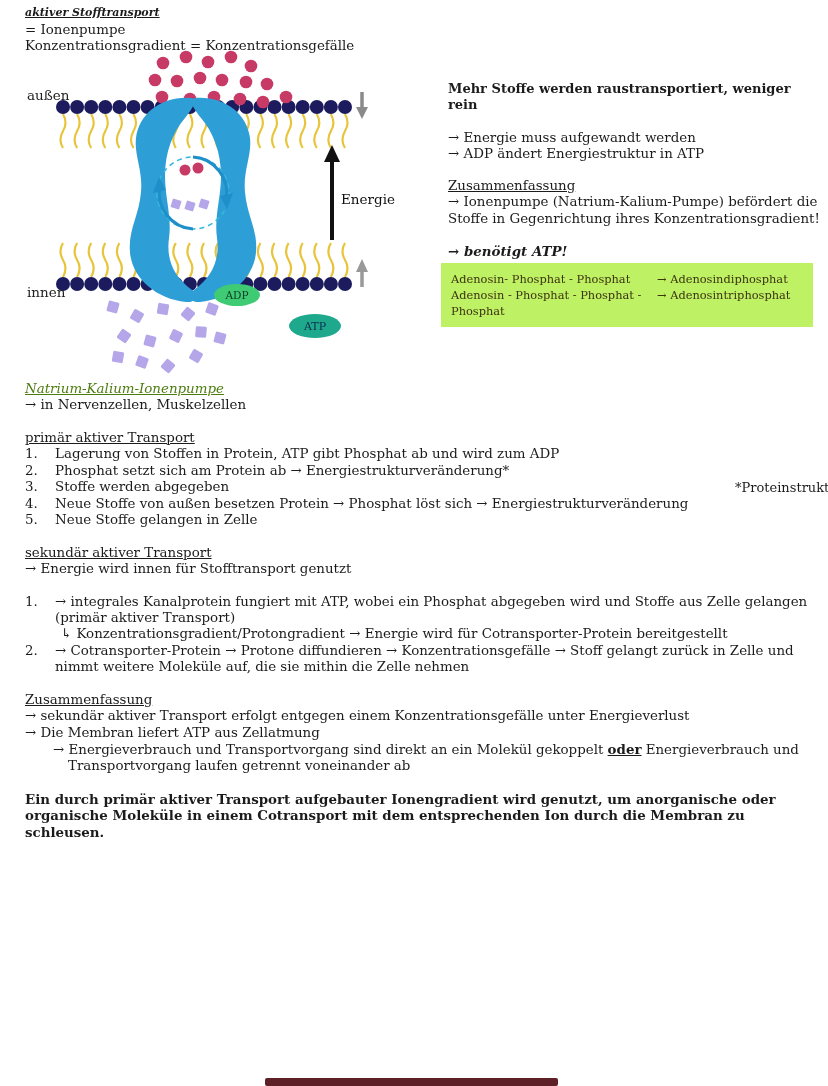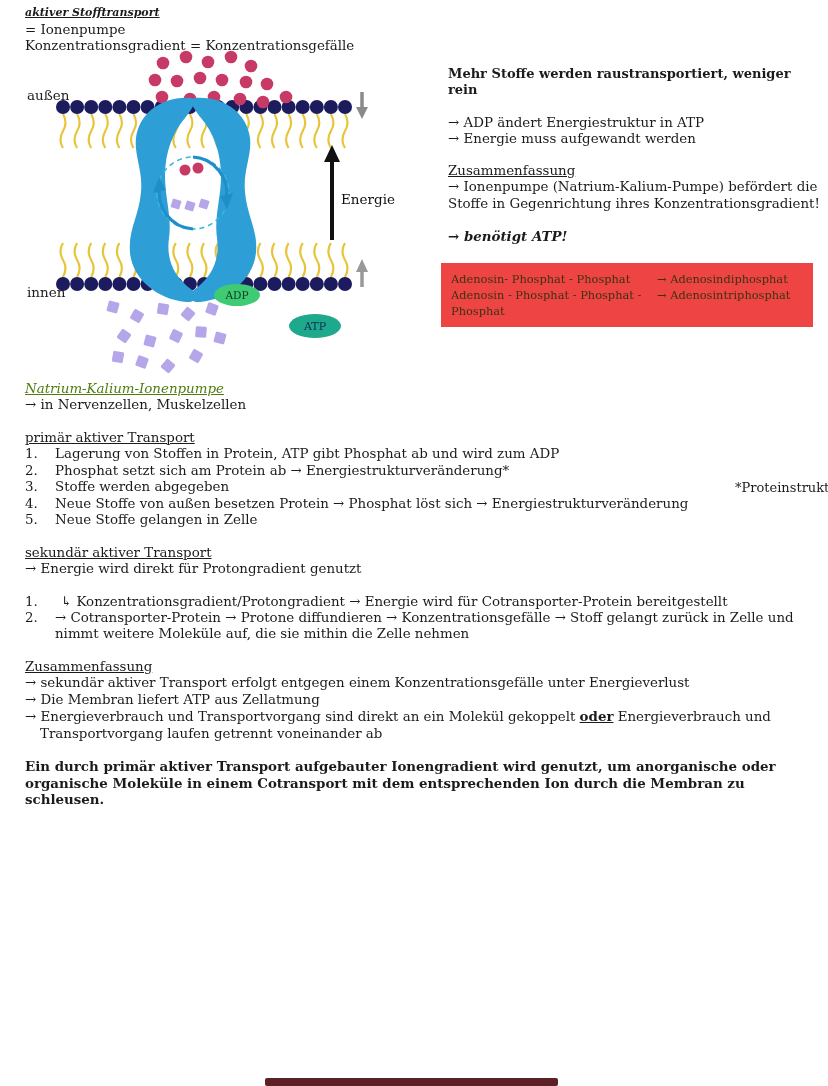--- a/index.html
+++ b/index.html
@@ -12,43 +12,43 @@
   .header { position:absolute; left:25px; top:4px; }
   .header h1 { font-size:11px; font-weight:bold; font-style:italic; text-decoration:underline; line-height:18px; }
   .header p { line-height:16.2px; }
 
   .diagram { position:absolute; left:15px; top:48px; }
   .svg-label { font-size:13.5px; fill:#222222; }
   .svg-energy { font-size:13.5px; fill:#111111; }
   .svg-adp { font-size:10.5px; fill:#0e3a24; }
   .svg-atp { font-size:11px; fill:#0d2f4e; }
 
-  .info-panel { position:absolute; left:448px; top:66px; width:375px; }
+  .info-panel { position:absolute; left:448px; top:81px; width:375px; }
   .info-panel p { line-height:16.2px; }
   .info-headline { font-weight:bold; font-size:13px; }
   .gap { height:16.2px; }
   .bold { font-weight:bold; }
   .italic { font-style:italic; }
   .underline { text-decoration:underline; }
 
   .adenosin-box {
     position:absolute; left:441px; top:263px; width:372px;
-    background:#ef4444; padding:8px 10px;
+    background:#bef264; padding:8px 10px;
     font-size:11.4px; color:#3c330f; line-height:16px;
     display:grid; grid-template-columns:206px 1fr;
   }
 
   .body-text { position:absolute; left:25px; top:381px; width:788px; }
   .body-text p { line-height:16.4px; }
   .pump-link { color:#4d7c0f; font-style:italic; text-decoration:underline; cursor:pointer; }
   .oitem { display:flex; line-height:16.4px; }
   .num { flex:0 0 30px; }
   .itext { flex:1; }
   .sub-line { padding-left:6px; }
-  .hang { padding-left:15px; text-indent:-15px; }
+  .hang { padding-left:15px; text-indent:-15px;margin-left:28px; }
   .conclusion { font-weight:bold; }
 
   .side-note { position:absolute; left:735px; top:480px; font-size:13px; color:#1b1b1b; }
   .bottom-bar { position:absolute; left:265px; top:1078px; width:293px; height:8px;
                 background:#5d2026; border-radius:2px; }
 </style>
 </head>
 <body>
 
 <div class="page">
@@ -215,22 +215,22 @@
     <polygon points="341,224 353,224 347,211" fill="#999999"></polygon>
 
     <text class="svg-label" x="12" y="52">außen</text>
     <text class="svg-label" x="12" y="249">innen</text>
     <text class="svg-energy" x="326" y="156">Energie</text>
   </svg>
 
   <section class="info-panel">
     <p class="info-headline">Mehr Stoffe werden raustransportiert, weniger rein</p>
     <div class="gap"></div>
+    <p>→ Energie muss aufgewandt werden</p>
     <p>→ ADP ändert Energiestruktur in ATP</p>
-    <p>→ Energie muss aufgewandt werden</p>
     <div class="gap"></div>
     <p class="underline">Zusammenfassung</p>
     <p>→ Ionenpumpe (Natrium-Kalium-Pumpe) befördert die Stoffe in Gegenrichtung ihres Konzentrationsgradient!</p>
     <div class="gap"></div>
     <p class="bold italic">→ benötigt ATP!</p>
   </section>
 
   <aside class="adenosin-box">
     <span>Adenosin- Phosphat - Phosphat</span>
     <span>→ Adenosindiphosphat</span>
@@ -262,27 +262,28 @@
         <span class="itext">Neue Stoffe von außen besetzen Protein → Phosphat löst sich → Energiestrukturveränderung</span>
       </div>
       <div class="oitem">
         <span class="num">5.</span>
         <span class="itext">Neue Stoffe gelangen in Zelle</span>
       </div>
     </div>
     <div class="gap"></div>
 
     <p class="underline">sekundär aktiver Transport</p>
-    <p>→ Energie wird direkt für Protongradient genutzt</p>
+    <p>→ Energie wird innen für Stofftransport genutzt</p>
     <div class="gap"></div>
 
     <div class="olist">
       <div class="oitem">
         <span class="num">1.</span>
         <div class="itext">
+          <div>→ integrales Kanalprotein fungiert mit ATP, wobei ein Phosphat abgegeben wird und Stoffe aus Zelle gelangen (primär aktiver Transport)</div>
           <div class="sub-line">↳ Konzentrationsgradient/Protongradient → Energie wird für Cotransporter-Protein bereitgestellt</div>
         </div>
       </div>
       <div class="oitem">
         <span class="num">2.</span>
         <span class="itext">→ Cotransporter-Protein → Protone diffundieren → Konzentrationsgefälle → Stoff gelangt zurück in Zelle und nimmt weitere Moleküle auf, die sie mithin die Zelle nehmen</span>
       </div>
     </div>
     <div class="gap"></div>
 

